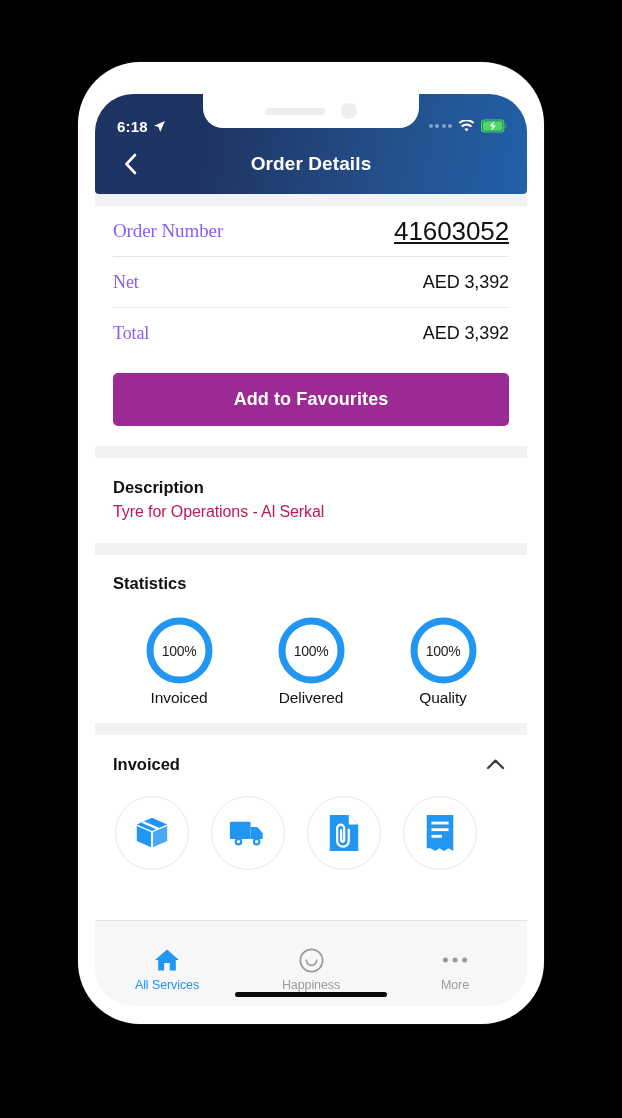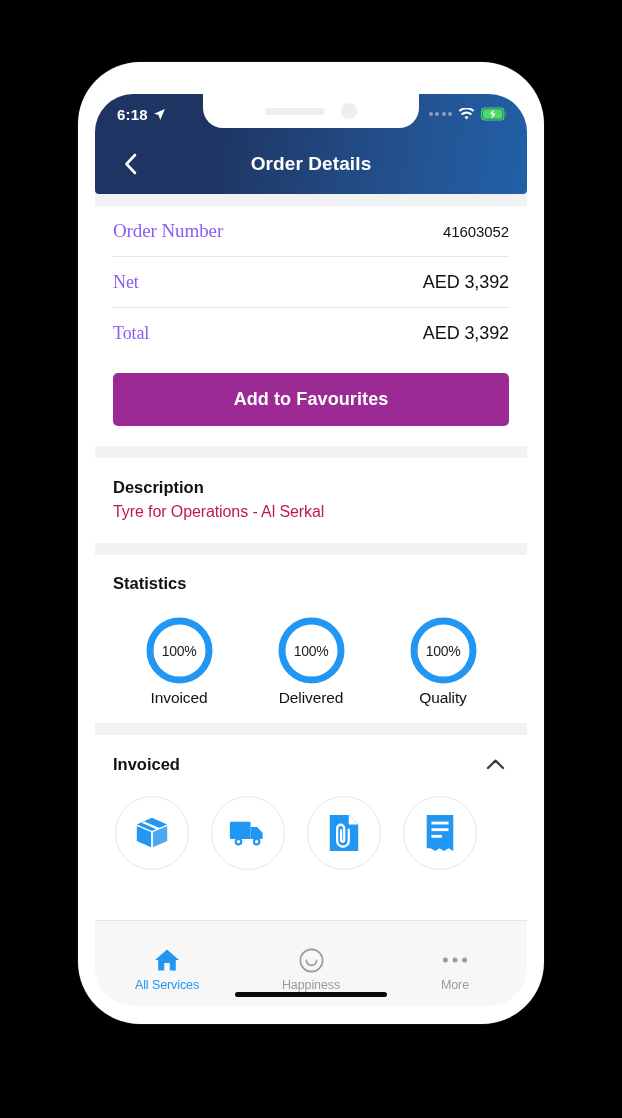--- a/index.html
+++ b/index.html
@@ -70,21 +70,21 @@
   .header {
     position: relative;
     height: 100px;
     background: linear-gradient(100deg, #1e3563 0%, #1e3563 28%, #24528f 72%, #2160a8 100%);
     border-bottom-left-radius: 4px;
     border-bottom-right-radius: 4px;
   }
 
   .status-bar {
     position: absolute;
-    top: 0;
+    top: 12px;
     left: 0;
     right: 0;
     height: 36px;
     display: flex;
     align-items: center;
     justify-content: space-between;
     padding: 0 20px 0 22px;
     z-index: 45;
   }
   .status-time {
@@ -166,21 +166,21 @@
     color: #8b5cf6;
     letter-spacing: -0.1px;
     font-family: Liberation Serif, serif;
   }
   .info-label.strong { font-size: 19px; font-weight: normal; }
   .info-value {
     font-size: 18px;
     color: #111111;
     letter-spacing: -0.1px;
   }
-  .info-value.strong { font-size: 15px; }
+  .info-value.strong { font-size: 26px; text-decoration: underline; }
 
   
   .fav-wrap { padding: 14px 18px 20px; background: #ffffff; }
   .fav-button {
     width: 100%;
     height: 53px;
     background: #9c2a94;
     border: none;
     border-radius: 5px;
     color: #ffffff;

